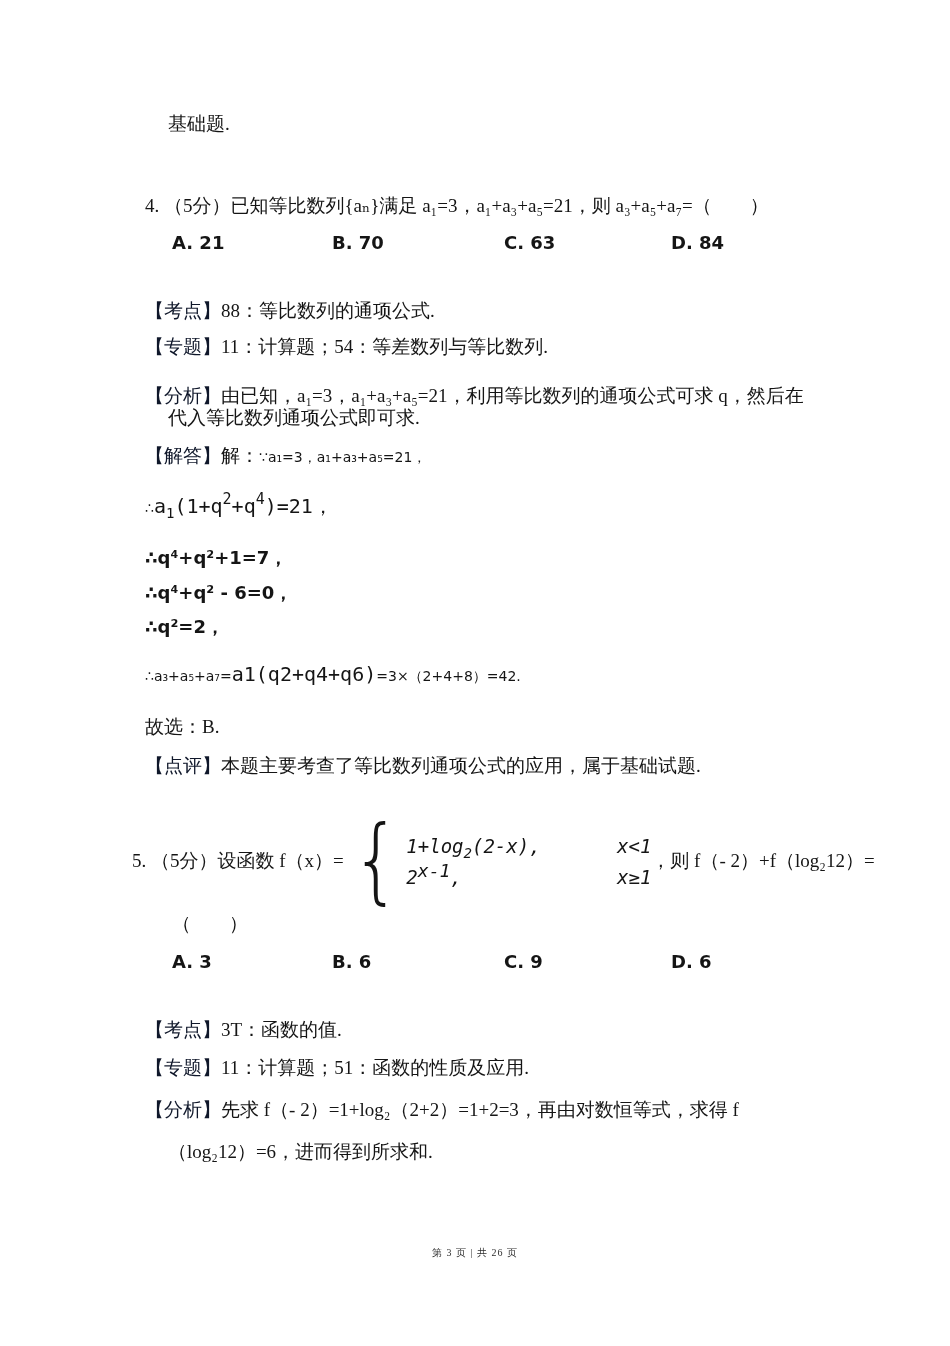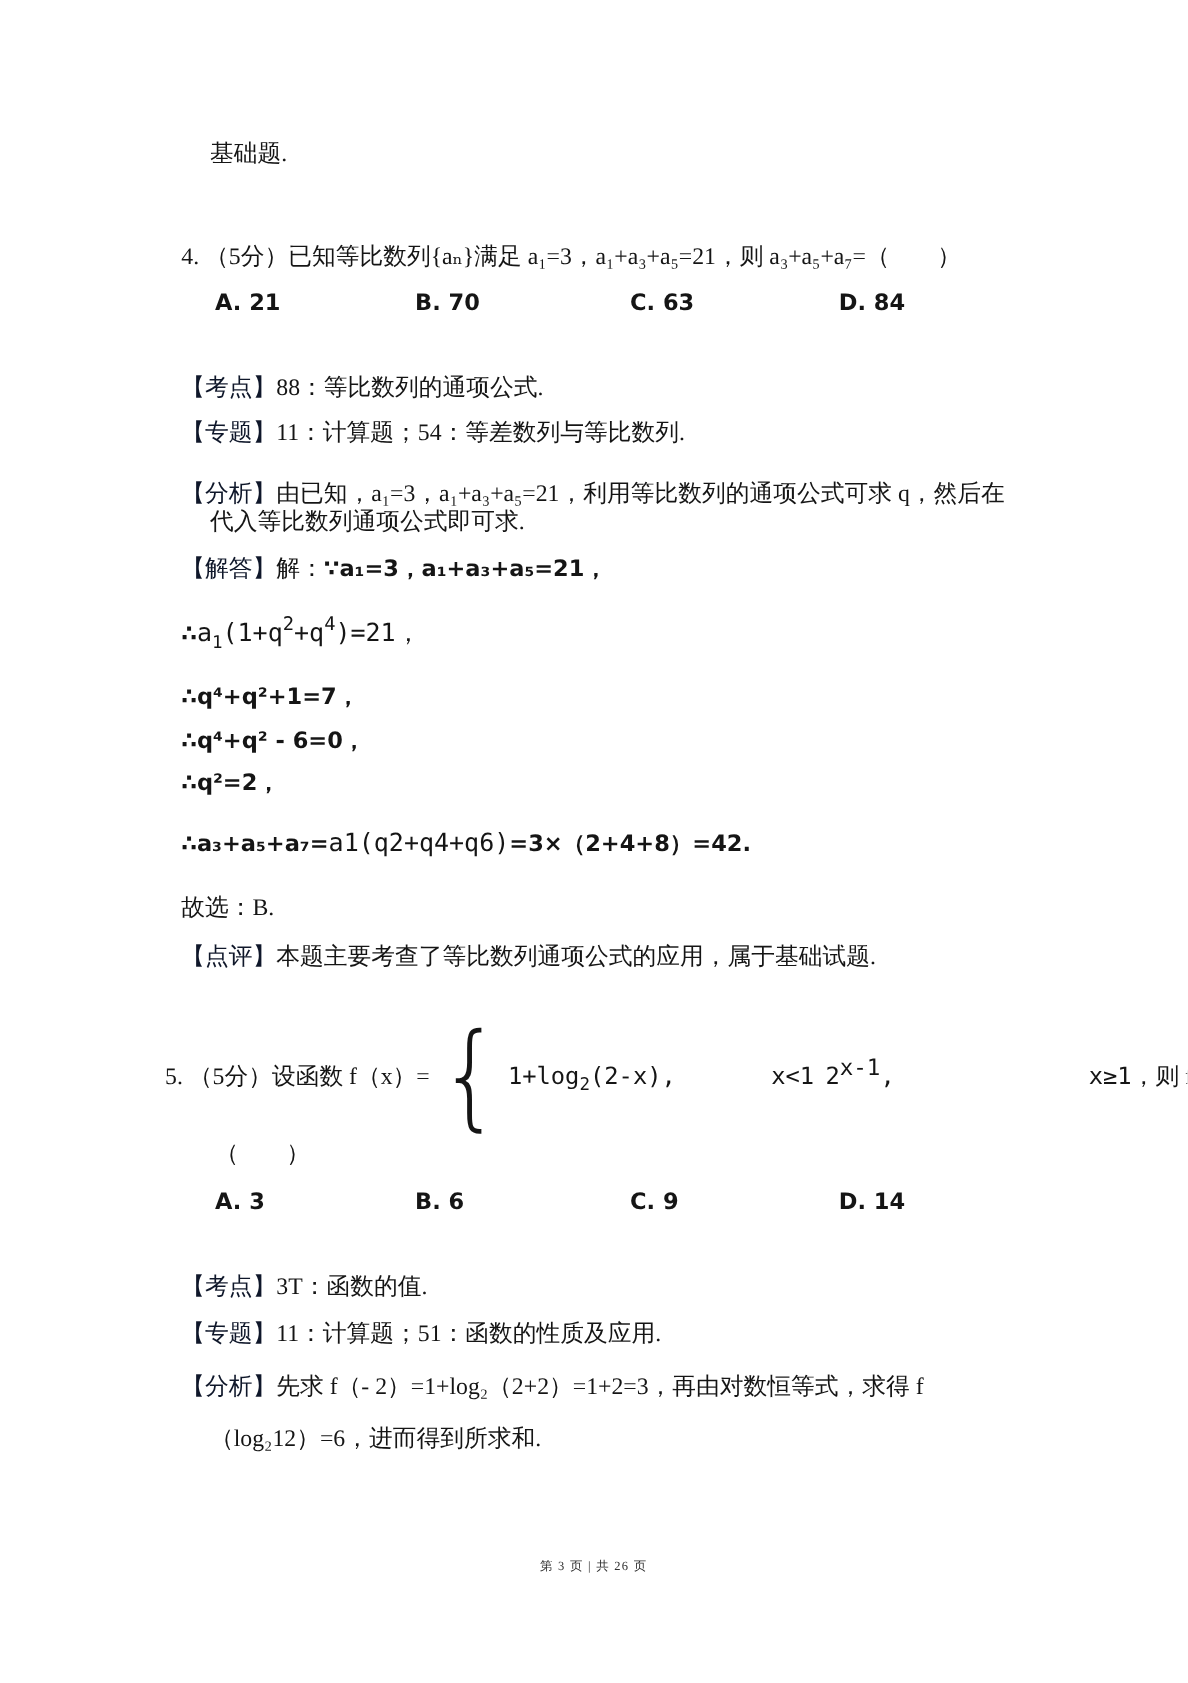--- a/index.html
+++ b/index.html
@@ -12,41 +12,41 @@
     overflow:hidden;
   }
   .line{
     position:absolute;left:145px;
     font-size:19px;line-height:28px;white-space:nowrap;
   }
   .indent{left:168px;}
   .tag{color:#0f172a;}
   
   .math{font-family:"DejaVu Sans","Liberation Sans",sans-serif;font-weight:600;font-size:18px;}
-  .math-inline{font-family:"DejaVu Sans","Liberation Sans",sans-serif;font-weight:700;font-size:18px;margin-top:22px;}
+  .math-inline{font-family:"DejaVu Sans","Liberation Sans",sans-serif;font-weight:400;font-size:14px;margin-top:22px;}
   
   .mono{font-family:"DejaVu Sans Mono","Liberation Mono",monospace;font-weight:400;font-size:20px;}
   .mono .sp{font-size:15px;position:relative;top:-9px;}
   .mono .sb{font-size:14px;position:relative;top:5px;}
   .opts{left:0;width:100%;}
   .opts span{position:absolute;top:0;}
   .opt0{left:172px;} .opt1{left:332px;} .opt2{left:504px;} .opt3{left:671px;}
   
   .q5stem{
     position:absolute;top:813px;left:132px;height:96px;
     display:flex;align-items:center;
     font-size:19px;white-space:nowrap;
   }
   .brace{
     font-family:"DejaVu Sans","Liberation Sans",sans-serif;
     font-size:92px;font-weight:300;line-height:92px;
     margin:0 1px 0 3px;transform:scaleX(0.85);
   }
-  .cases{display:flex;flex-direction:row;gap:9px;
-    font-family:"DejaVu Sans Mono","Liberation Mono",monospace;font-size:19px;}
+  .cases{display:flex;flex-direction:column;gap:9px;
+    font-family:"DejaVu Sans Mono","Liberation Mono",monospace;font-size:19px;font-style:italic;}
   .case-row{display:flex;justify-content:space-between;min-width:245px;}
   .case-row .cond{margin-left:20px;}
   .cases .sp{font-size:18px;position:relative;top:-7px;}
   .cases .sb{font-size:14px;position:relative;top:5px;}
   .footer{
     position:absolute;top:1246px;left:0;width:100%;
     text-align:center;font-size:10px;color:#2e2e2e;letter-spacing:1px;
   }
 </style>
 </head>
@@ -115,21 +115,21 @@
     </div>
     <span>，则 f（- 2）+f（log₂12）=</span>
   </div>
 
   <div class="line" style="top:910px;left:172px">（　　）</div>
 
   <div class="line opts math" style="top:948px">
     <span class="opt0">A. 3</span>
     <span class="opt1">B. 6</span>
     <span class="opt2">C. 9</span>
-    <span class="opt3">D. 14</span>
+    <span class="opt3">D. 6</span>
   </div>
 
   <div class="line" style="top:1016px">
     <span class="tag">【考点】</span><span>3T：函数的值.</span>
   </div>
 
   <div class="line" style="top:1054px">
     <span class="tag">【专题】</span><span>11：计算题；51：函数的性质及应用.</span>
   </div>
 

